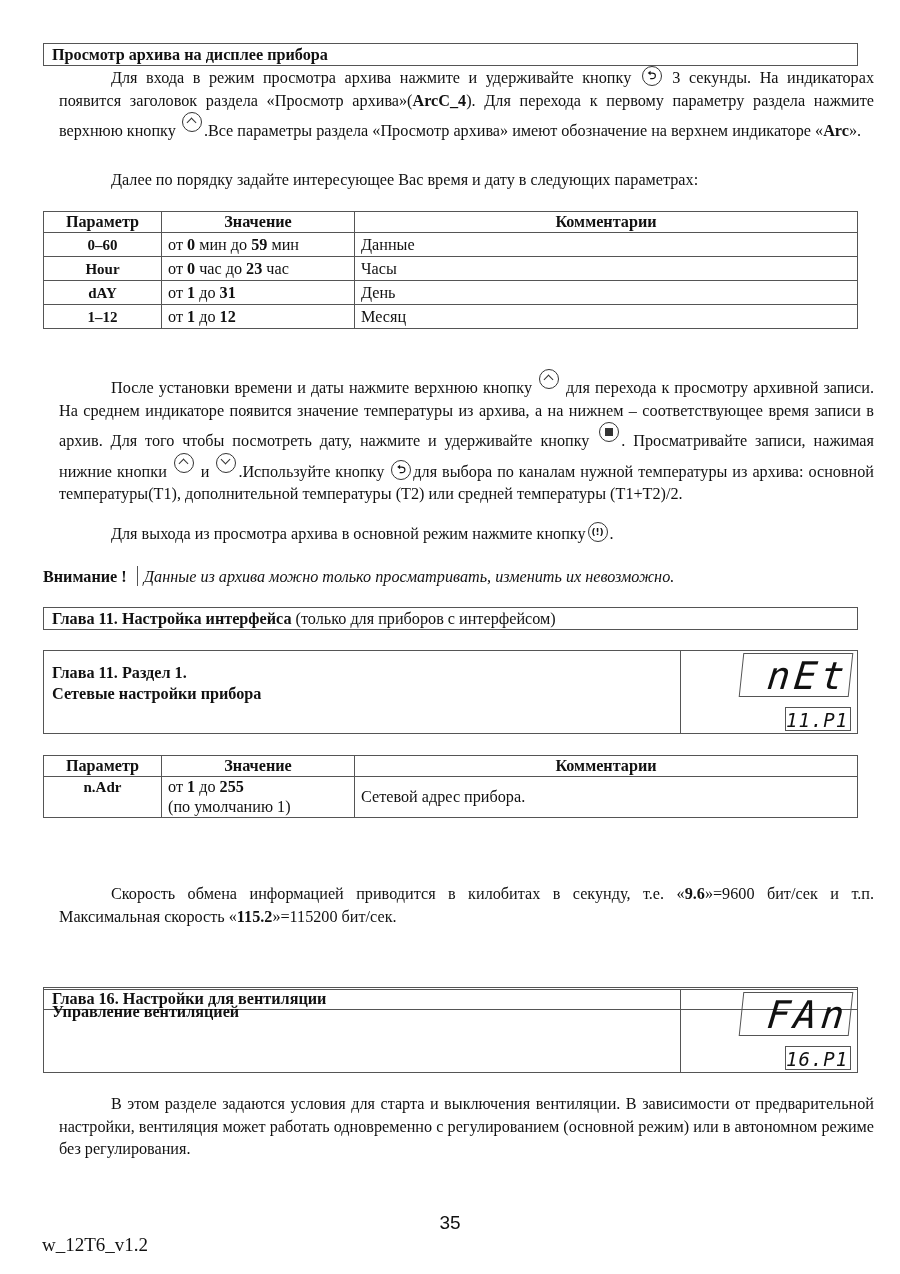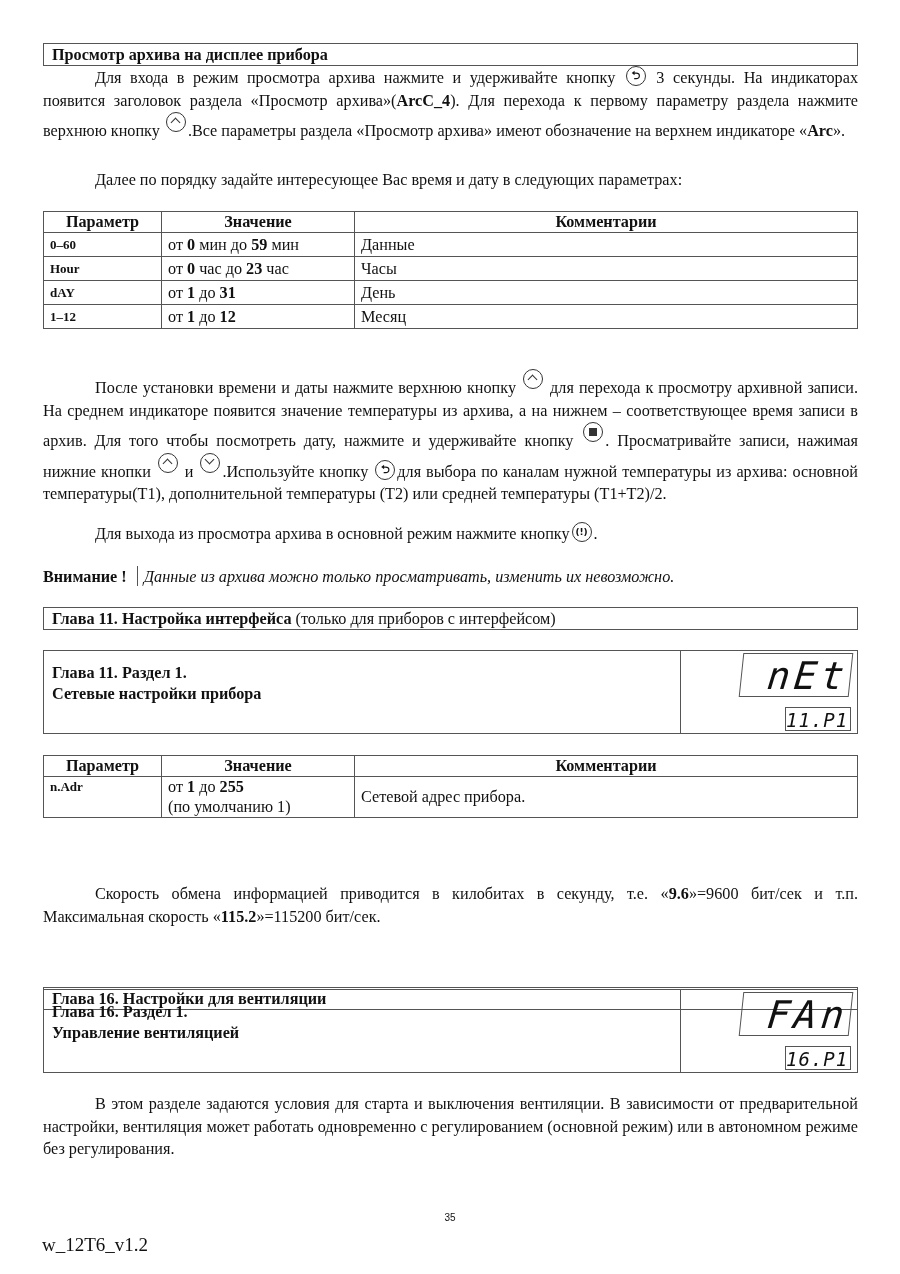--- a/index.html
+++ b/index.html
@@ -5,46 +5,46 @@
   html, body { margin: 0; padding: 0; background: #ffffff; }
   body {
     width: 900px; height: 1274px; position: relative; overflow: hidden;
     font-family: "Liberation Serif", serif; color: #111; font-size: 16.2px;
   }
   .abs { position: absolute; }
   .frame { border: 1.3px solid #555; box-sizing: border-box; }
   .sec-title { left: 43px; width: 815px; height: 23px; padding: 1px 8px; font-weight: bold; font-size: 16.2px; line-height: 20px; }
   .sec-title .normal { font-weight: normal; }
   .para { left: 43px; width: 815px; line-height: 22.6px; text-align: justify; }
-  .indent { text-indent: 52px; }
+  .indent { text-indent: 52px; margin-left: 16px; }
   b { font-weight: bold; }
   .btn-icon {
     display: inline-block; width: 20px; height: 20px; border: 1.3px solid #333; border-radius: 50%;
     vertical-align: 4px; position: relative; box-sizing: border-box; margin: 0 2px;
     font-family: "DejaVu Sans", sans-serif; font-size: 11px; line-height: 18px; text-align: center; font-weight: bold; text-indent: 0;
   }
   .btn-icon.up::after { content: ""; position: absolute; left: 5px; top: 6px; width: 6px; height: 6px; border-left: 1.8px solid #333; border-top: 1.8px solid #333; transform: rotate(45deg); }
   .btn-icon.down::after { content: ""; position: absolute; left: 5px; top: 2px; width: 6px; height: 6px; border-right: 1.8px solid #333; border-bottom: 1.8px solid #333; transform: rotate(45deg); }
   .btn-icon.stop::after { content: ""; position: absolute; left: 4.5px; top: 4.5px; width: 8px; height: 8px; background: #333; }
   table.param { position: absolute; left: 43px; width: 815px; border-collapse: collapse; font-size: 16.2px; }
   table.param th, table.param td { border: 1.2px solid #555; padding: 0 6px; line-height: 20px; }
   table.param th { font-weight: bold; text-align: center; height: 20px; }
-  table.param td.pname { font-weight: bold; font-size: 13px; text-align: left; white-space: nowrap; }
+  table.param td.pname { font-weight: bold; font-size: 15px; text-align: center; white-space: nowrap; }
   .c1 { width: 105px; } .c2 { width: 180px; }
   .chapter-box { left: 43px; width: 815px; display: flex; gap: 48px; }
   .chapter-text { flex: 1; padding: 12px 8px; font-weight: bold; line-height: 21px; border-right: 1.3px solid #555; }
   .lcd-wrap { width: 128px; position: relative; }
   .lcd-big { position: absolute; right: 6px; top: 2px; width: 110px; height: 44px; border: 1.3px solid #555; box-sizing: border-box;
     font-family: "DejaVu Sans Mono", monospace; font-size: 38px; font-style: italic; text-align: right; line-height: 44px; letter-spacing: 4px; padding-right: 2px; transform: skewX(-6deg); }
   .lcd-small { position: absolute; right: 6px; bottom: 2px; width: 66px; height: 24px; border: 1.3px solid #555; box-sizing: border-box;
     font-family: "DejaVu Sans Mono", monospace; font-size: 19px; font-style: italic; text-align: right; line-height: 24px; letter-spacing: 1px; padding-right: 2px; }
   .warn-label { font-weight: bold; }
   .warn-bar { display: inline-block; width: 1px; height: 20px; background: #555; vertical-align: -4px; margin: 0 6px 0 10px; }
   .warn-text { font-style: italic; }
-  .footer-num { left: 0; width: 900px; top: 1212px; text-align: center; font-family: "Liberation Sans", sans-serif; font-size: 10px; }
+  .footer-num { left: 0; width: 900px; top: 1212px; text-align: center; font-family: "Liberation Sans", sans-serif; font-size: 19px; }
   .footer-doc { left: 42px; top: 1234px; font-size: 19px; }
 </style>
 </head>
 <body>
 
 <div class="abs frame sec-title" style="top:43px;">Просмотр архива на дисплее прибора</div>
 
 <div class="abs para indent" style="top:66px;">
   <span>Для входа в режим просмотра архива нажмите и удерживайте кнопку </span><span class="btn-icon">⮌</span><span> 3 секунды. На индикаторах появится заголовок раздела «Просмотр архива»(</span><b>ArcC_4</b><span>). Для перехода к первому параметру раздела нажмите верхнюю кнопку </span><span class="btn-icon up"></span><span>.Все параметры раздела «Просмотр архива» имеют обозначение на верхнем индикаторе «</span><b>Arc</b><span>».</span>
 </div>
@@ -128,21 +128,20 @@
 </table>
 
 <div class="abs para indent" style="top:883px;">
   <span>Скорость обмена информацией приводится в килобитах в секунду, т.е. «</span><b>9.6</b><span>»=9600 бит/сек и т.п. Максимальная скорость «</span><b>115.2</b><span>»=115200 бит/сек.</span>
 </div>
 
 <div class="abs frame sec-title" style="top:946px;margin-top:41px;">Глава 16. Настройки для вентиляции</div>
 
 <div class="abs frame chapter-box" style="top:989px; height:84px;">
   <div class="chapter-text">
-    <div>Глава 16. Раздел 1.</div>
     <div>Управление вентиляцией</div>
   </div>
   <div class="lcd-wrap">
     <div class="lcd-big">FAn</div>
     <div class="lcd-small">16.P1</div>
   </div>
 </div>
 
 <div class="abs para indent" style="top:1093px;">В этом разделе задаются условия для старта и выключения вентиляции. В зависимости от предварительной настройки, вентиляция может работать одновременно с регулированием (основной режим) или в автономном режиме без регулирования.</div>
 

